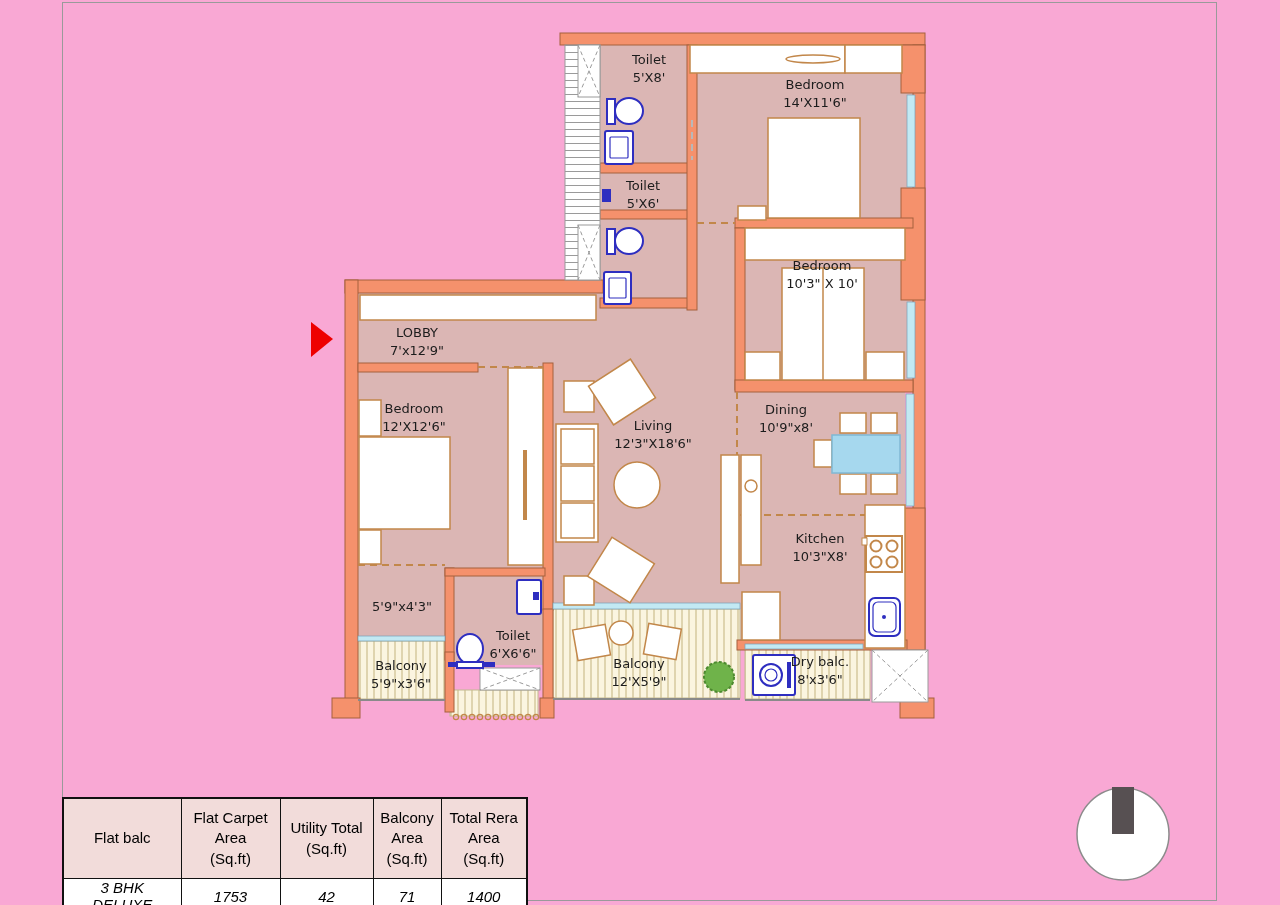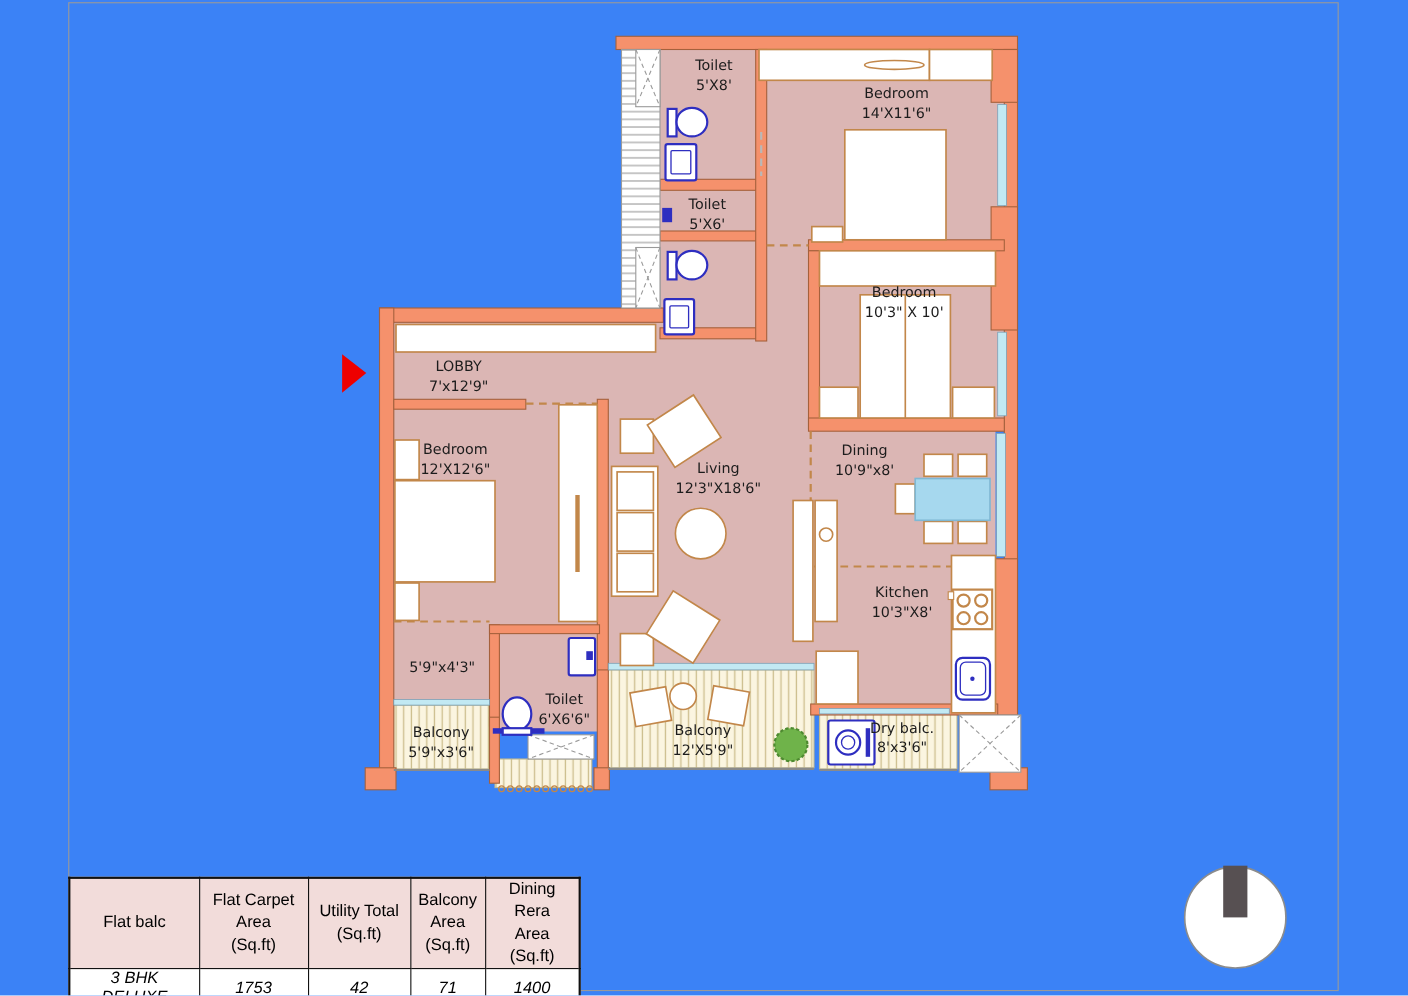--- a/index.html
+++ b/index.html
@@ -1,16 +1,16 @@
 <!DOCTYPE html>
 <html><head>
 <meta charset="utf-8">
 <style>
   html,body{margin:0;padding:0;background:#fff;}
-  .canvas{position:relative;width:1280px;height:905px;background:#3b82f6;overflow:hidden;
+  .canvas{position:relative;width:1280px;height:905px;background:#f9a8d4;overflow:hidden;
           font-family:"Liberation Sans",sans-serif;}
   .frame{position:absolute;left:62px;top:2px;width:1155px;height:899px;
          border:1px solid #9a9a9a;box-sizing:border-box;}
   svg.plan{position:absolute;left:0;top:0;}
   svg text{font-family:"DejaVu Sans","Liberation Sans",sans-serif;font-size:13px;fill:#1c1c1c;}
   .areas-table{position:absolute;left:62px;top:797px;border-collapse:collapse;
                border:2px solid #111;background:#fff;}
   .areas-table th,.areas-table td{border:1.5px solid #111;text-align:center;vertical-align:middle;}
   .areas-table th{background:#F2DCDA;font-weight:400;font-size:15px;line-height:1.35;
                   white-space:pre-line;height:79px;padding:0 4px;}
@@ -282,21 +282,21 @@
       <tr>
         <th>Flat balc</th>
         <th>Flat Carpet
 Area
 (Sq.ft)</th>
         <th>Utility Total
 (Sq.ft)</th>
         <th>Balcony
 Area
 (Sq.ft)</th>
-        <th>Dining Rera
+        <th>Total Rera
 Area
 (Sq.ft)</th>
       </tr>
     </thead>
     <tbody>
       <tr>
         <td>3 BHK DELUXE</td>
         <td>1753</td>
         <td>42</td>
         <td>71</td>

